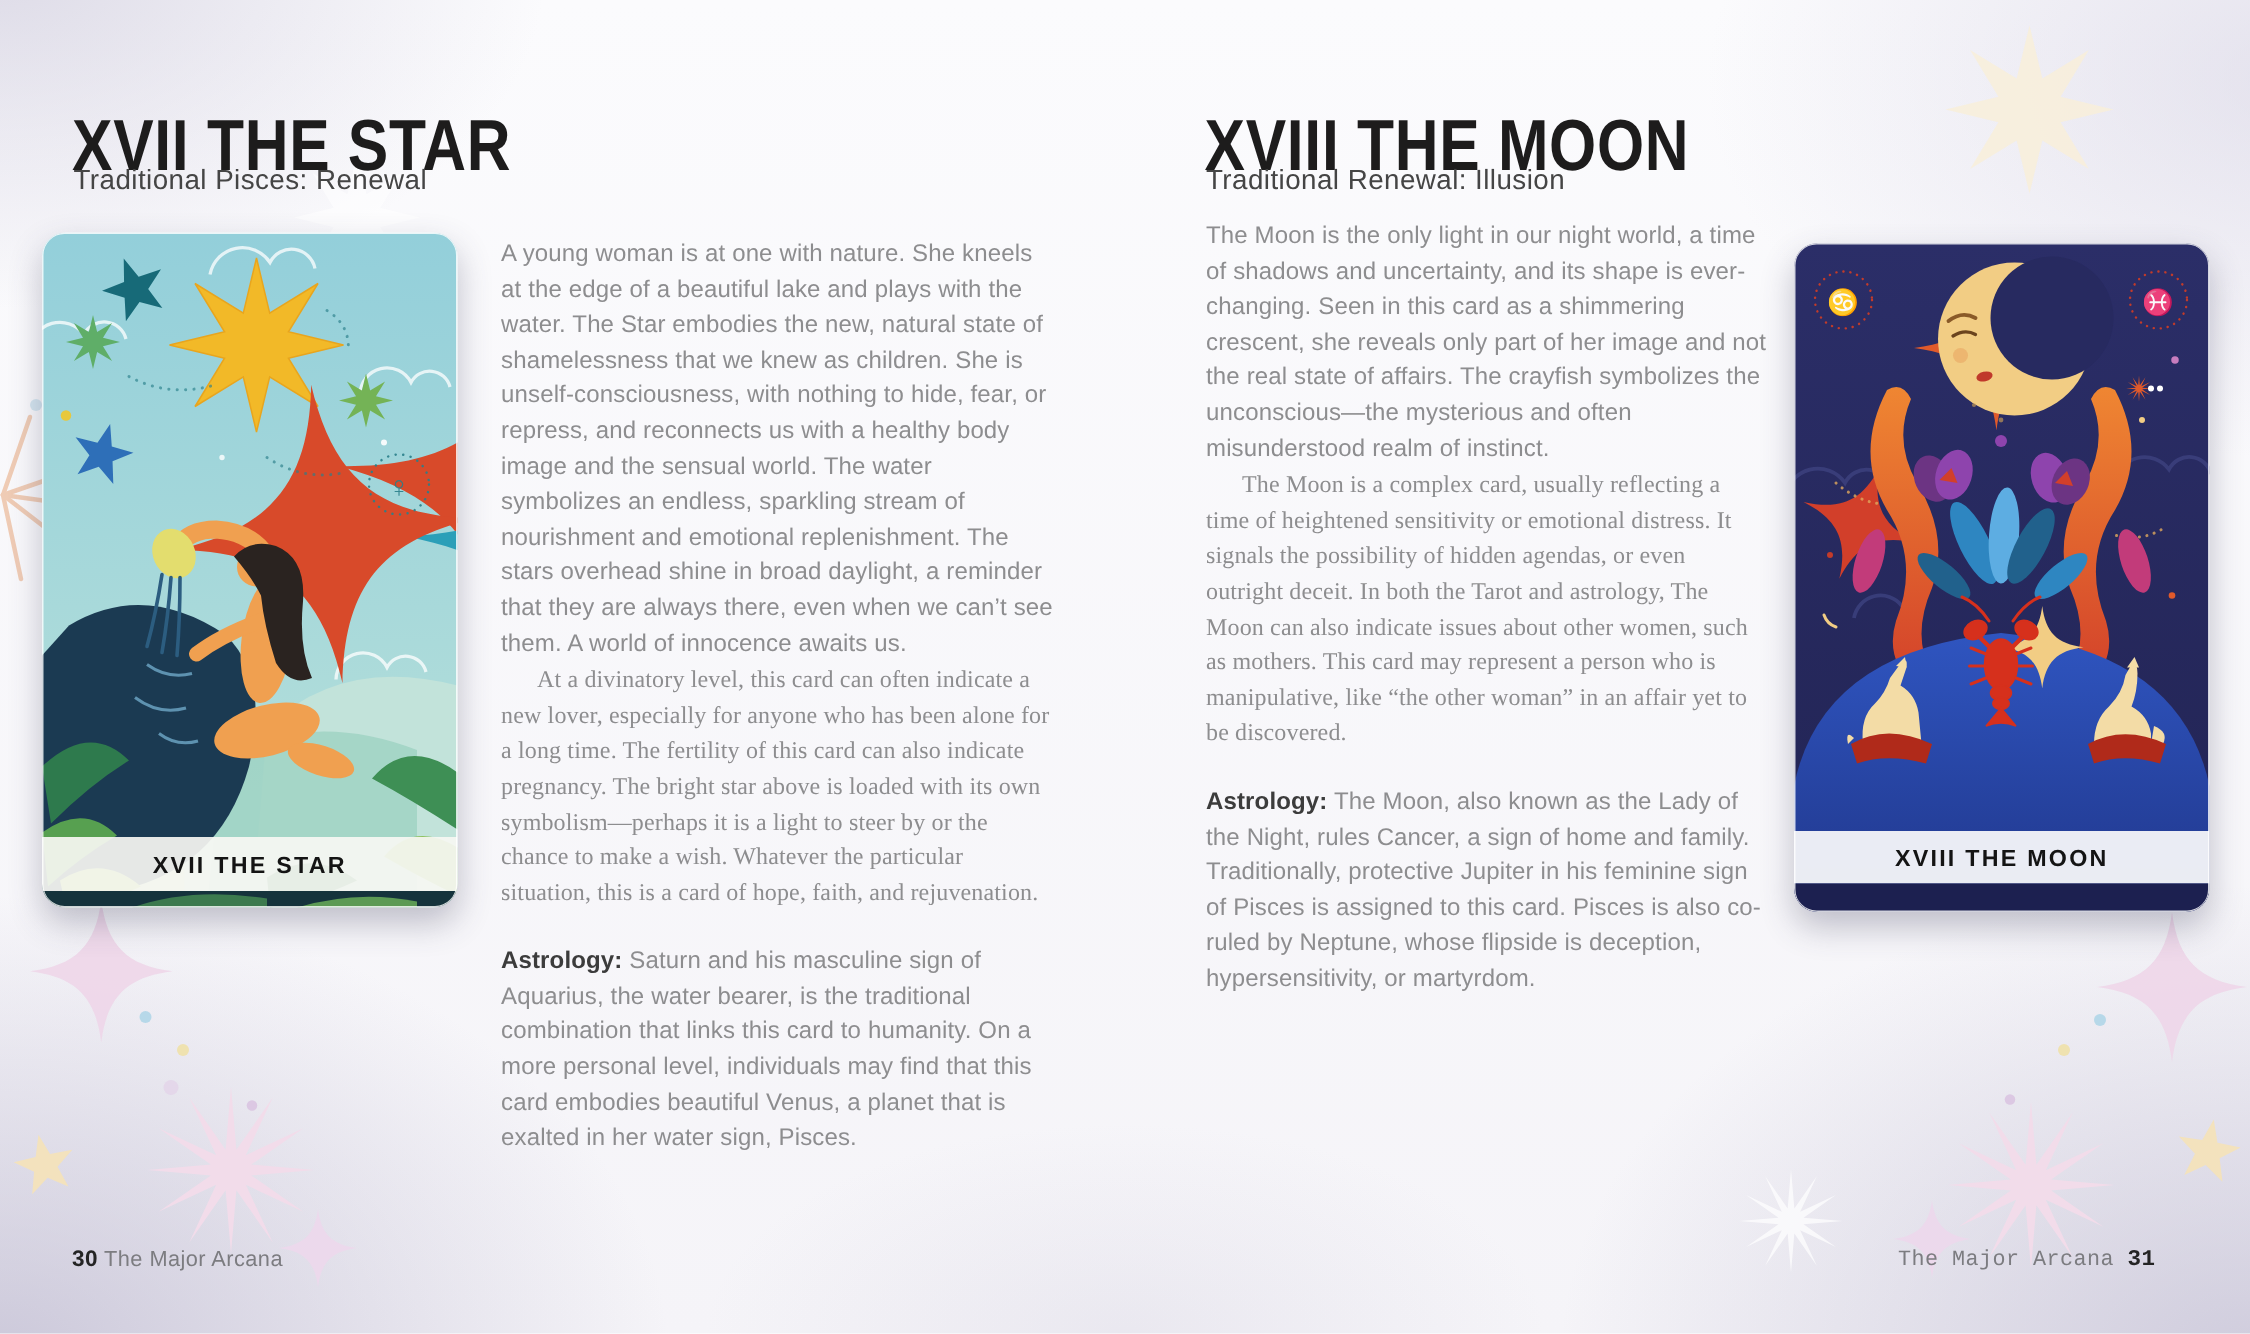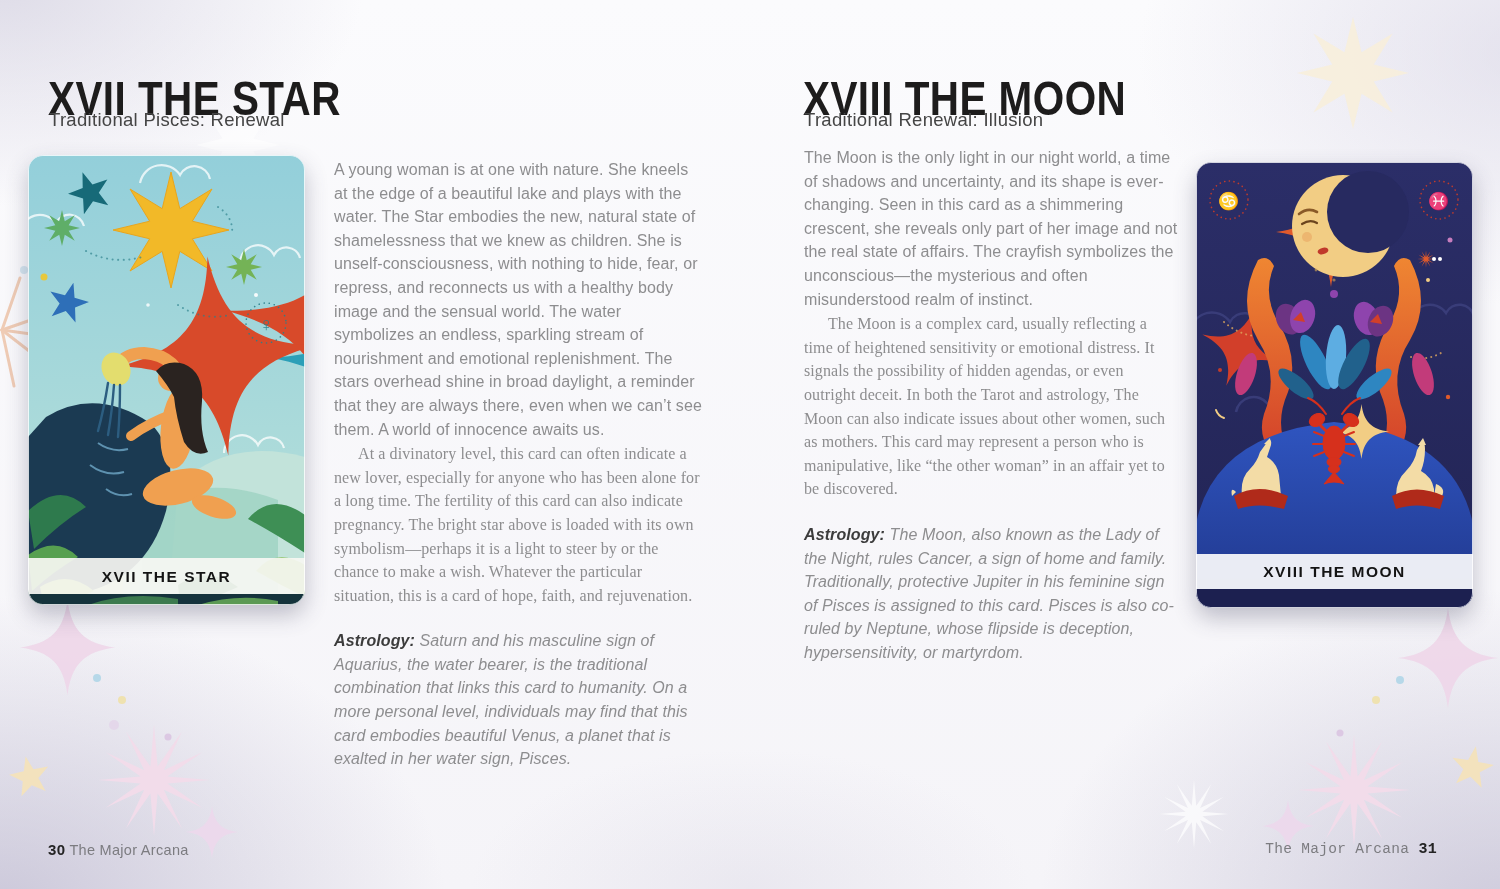--- a/index.html
+++ b/index.html
@@ -36,34 +36,33 @@
   }
   .body-col{
     position:absolute;
     color:#8d8d8f;
     font-size:16px;
     line-height:23.6px;
     letter-spacing:.1px;
   }
   .body-col p{margin:1px;}
   .body-col p.indent{text-indent:24px;font-family:Liberation Serif, serif;}
-  .body-col p.astro{margin-top:22px;font-style:italic;}
+  .body-col p.astro{margin-top:22px;}
   .astro-label{color:#3c3c3c;font-weight:bold;}
   .card{
     position:absolute;
     border-radius:16px;
     box-shadow:0 10px 22px rgba(60,60,90,.30);
   }
   .footer{
     position:absolute;
     font-size:14.5px;
     color:#7c7c80;
     letter-spacing:.3px;
     white-space:nowrap;
-    margin-top:10px;
   }
   .footer .pgnum{color:#242424;font-weight:bold;font-size:15px;}
   .footer.right{text-align:right;font-family:Liberation Mono, monospace;}
 </style>
 </head>
 <body>
 
 <svg class="deco" width="1500" height="889" viewBox="0 0 1500 889" style="left:0;top:0">
   <defs>
     <path id="sp4" d="M50,0 C54,32 68,46 100,50 C68,54 54,68 50,100 C46,68 32,54 0,50 C32,46 46,32 50,0 Z"></path>

